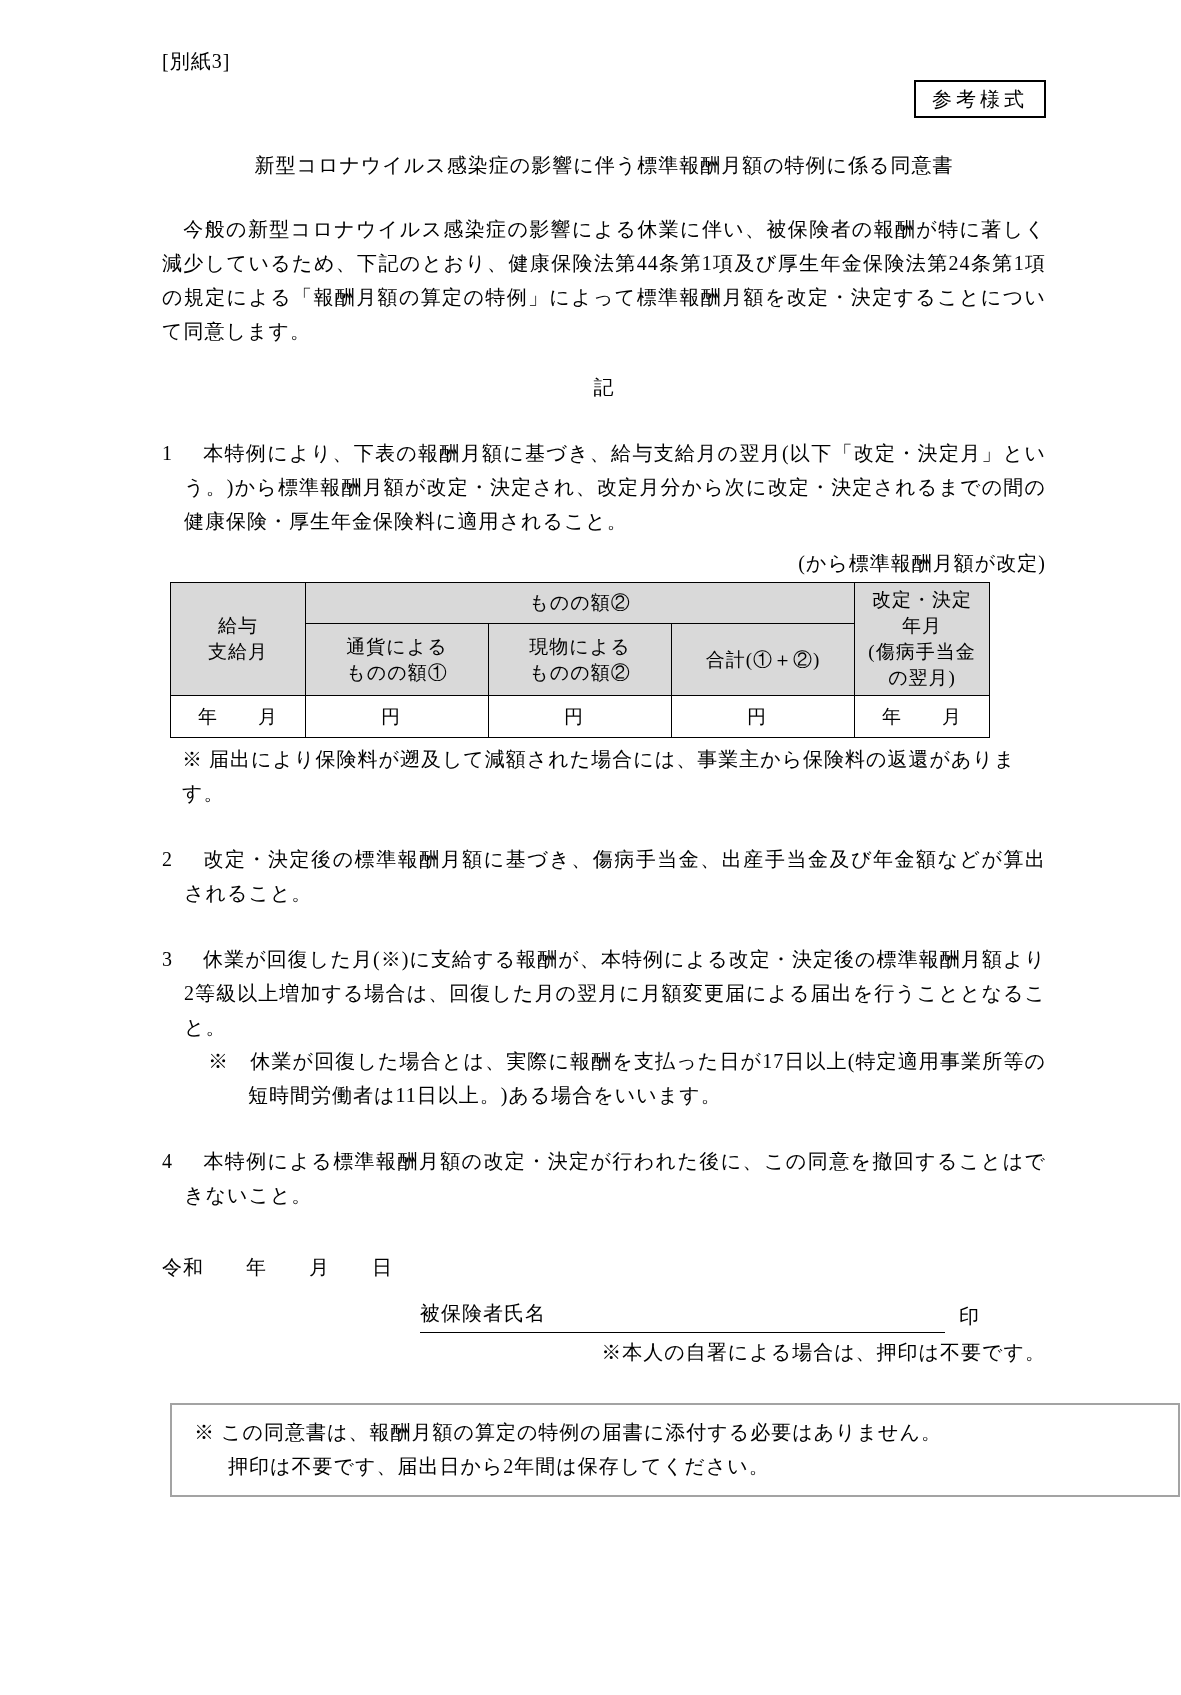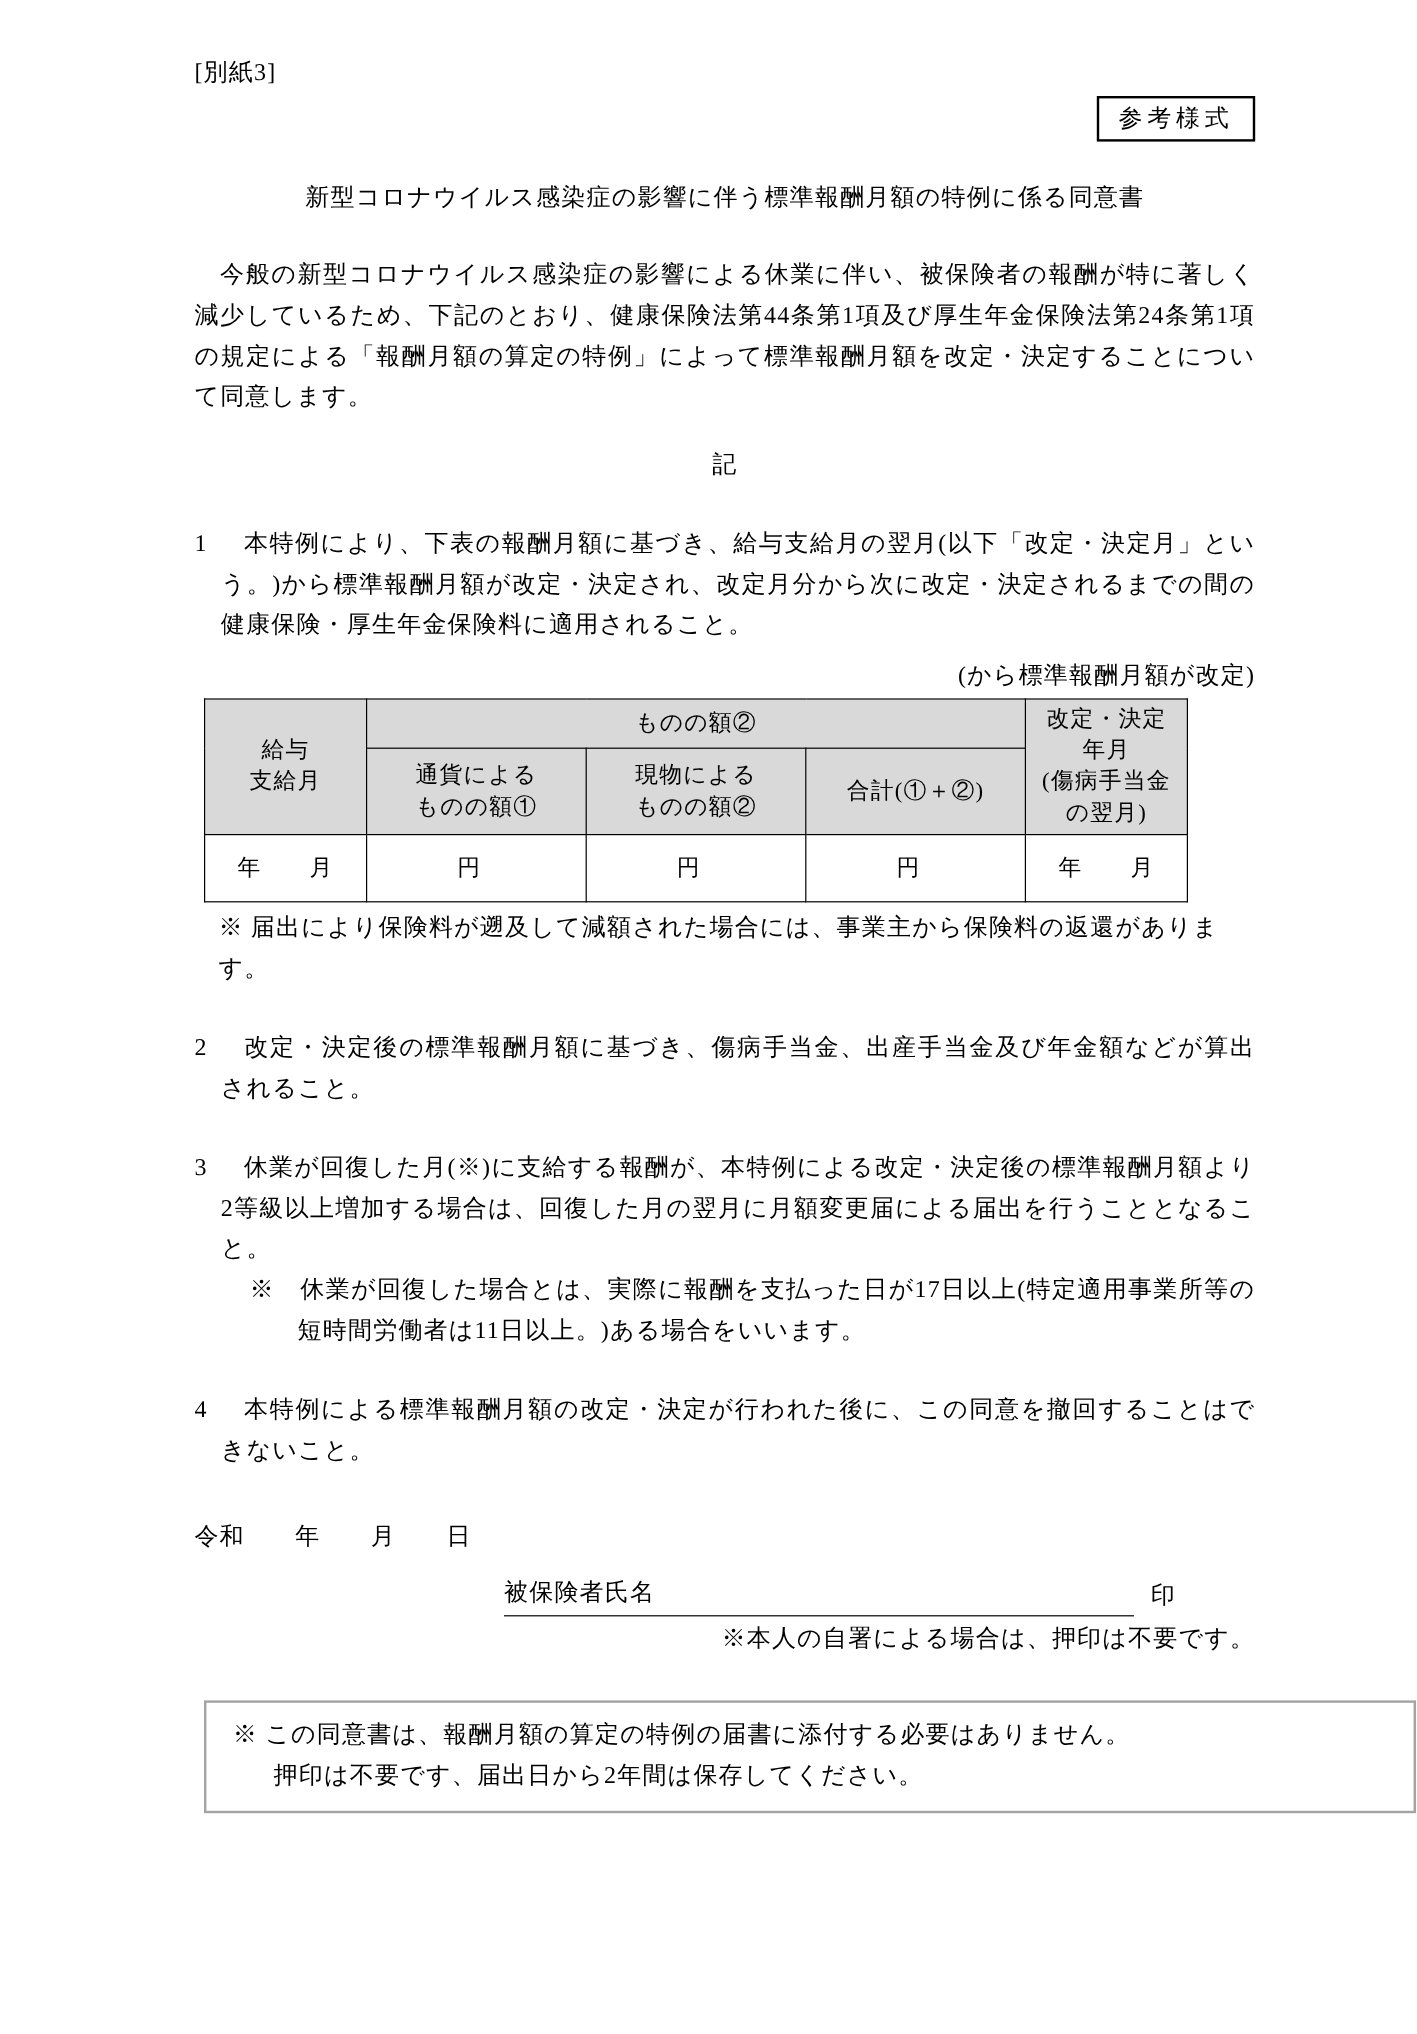--- a/index.html
+++ b/index.html
@@ -57,21 +57,21 @@
   table.remuneration th, table.remuneration td {
     border: 1px solid #000;
     text-align: center;
     vertical-align: middle;
     font-weight: normal;
     font-size: 19px;
     line-height: 26px;
   }
   table.remuneration th { background: #d9d9d9; white-space: pre-line; padding: 4px 2px; }
   th.revision-head { font-size: 18px; line-height: 24px; }
-  table.remuneration td { height: 56px; background: #ffffff; }
+  table.remuneration td { height: 42px; background: #ffffff; }
   td.money { text-align: right; padding-right: 12px; }
   .col-narrow { width: 135px; }
   .col-wide { width: 183px; }
 
   .table-footnote { margin-top: 4px; padding-left: 20px; }
 
   .date-line { margin-top: 38px; }
 
   .signature-row {
     margin-top: 12px;

